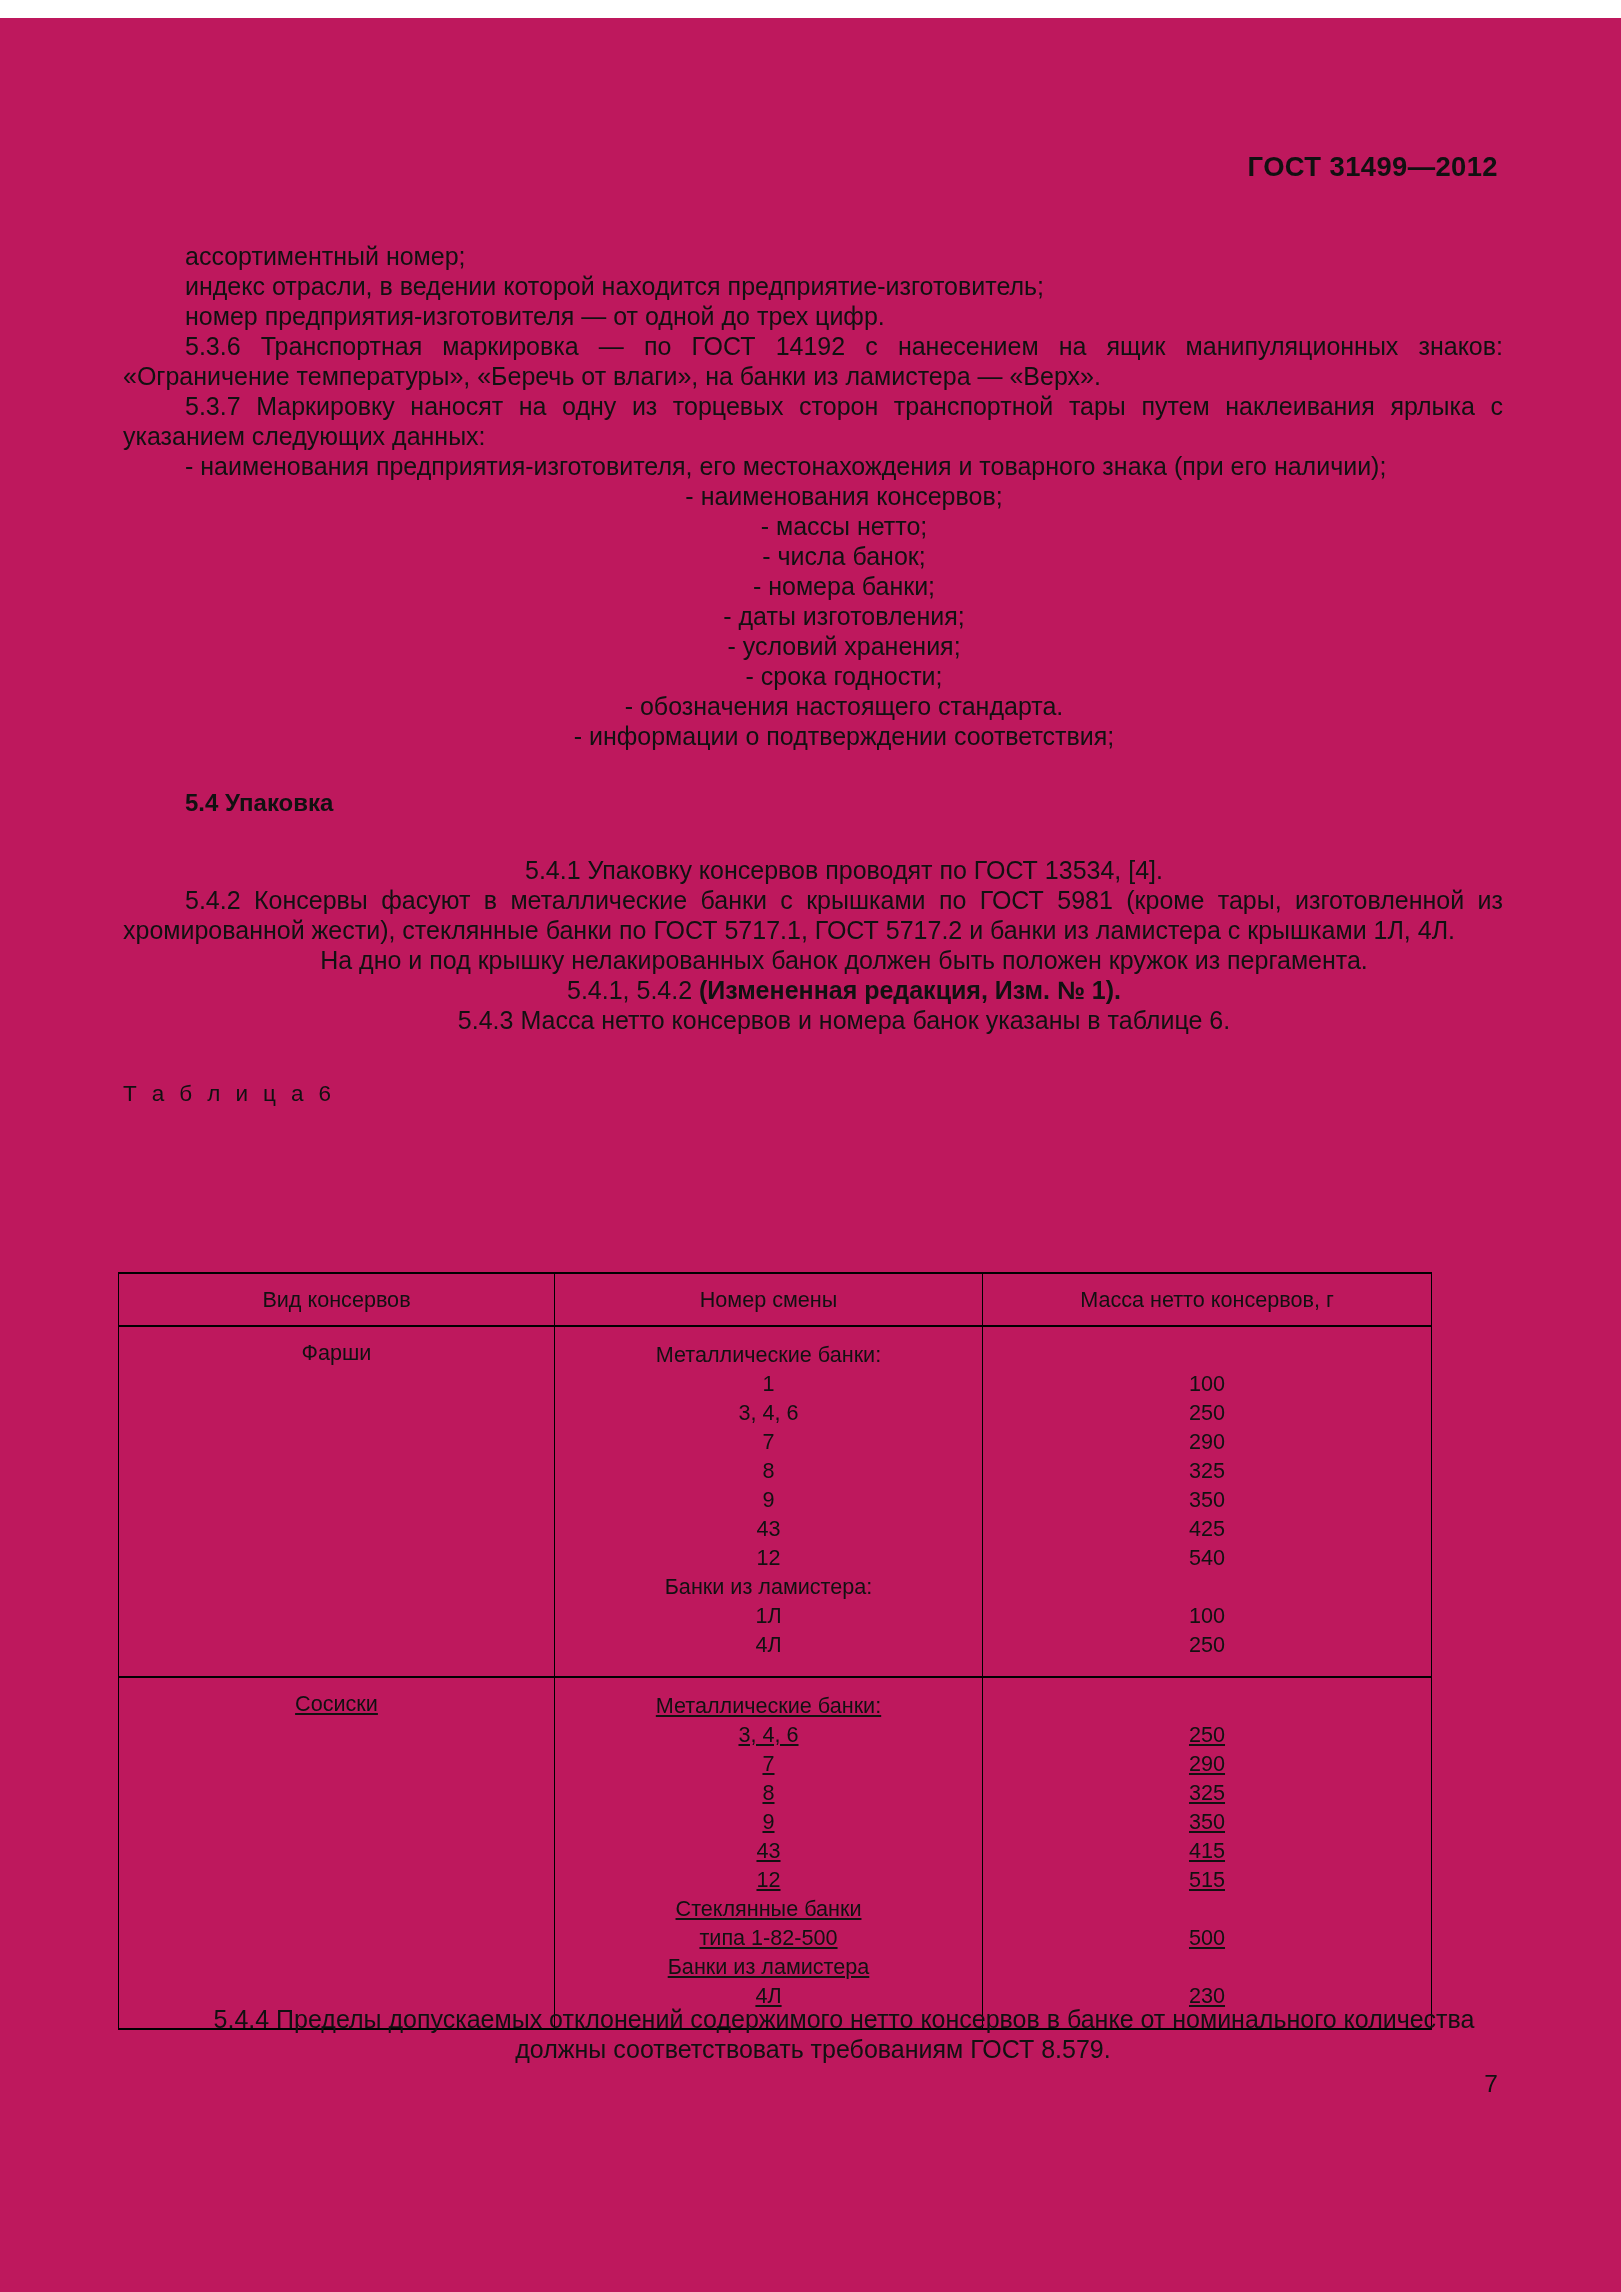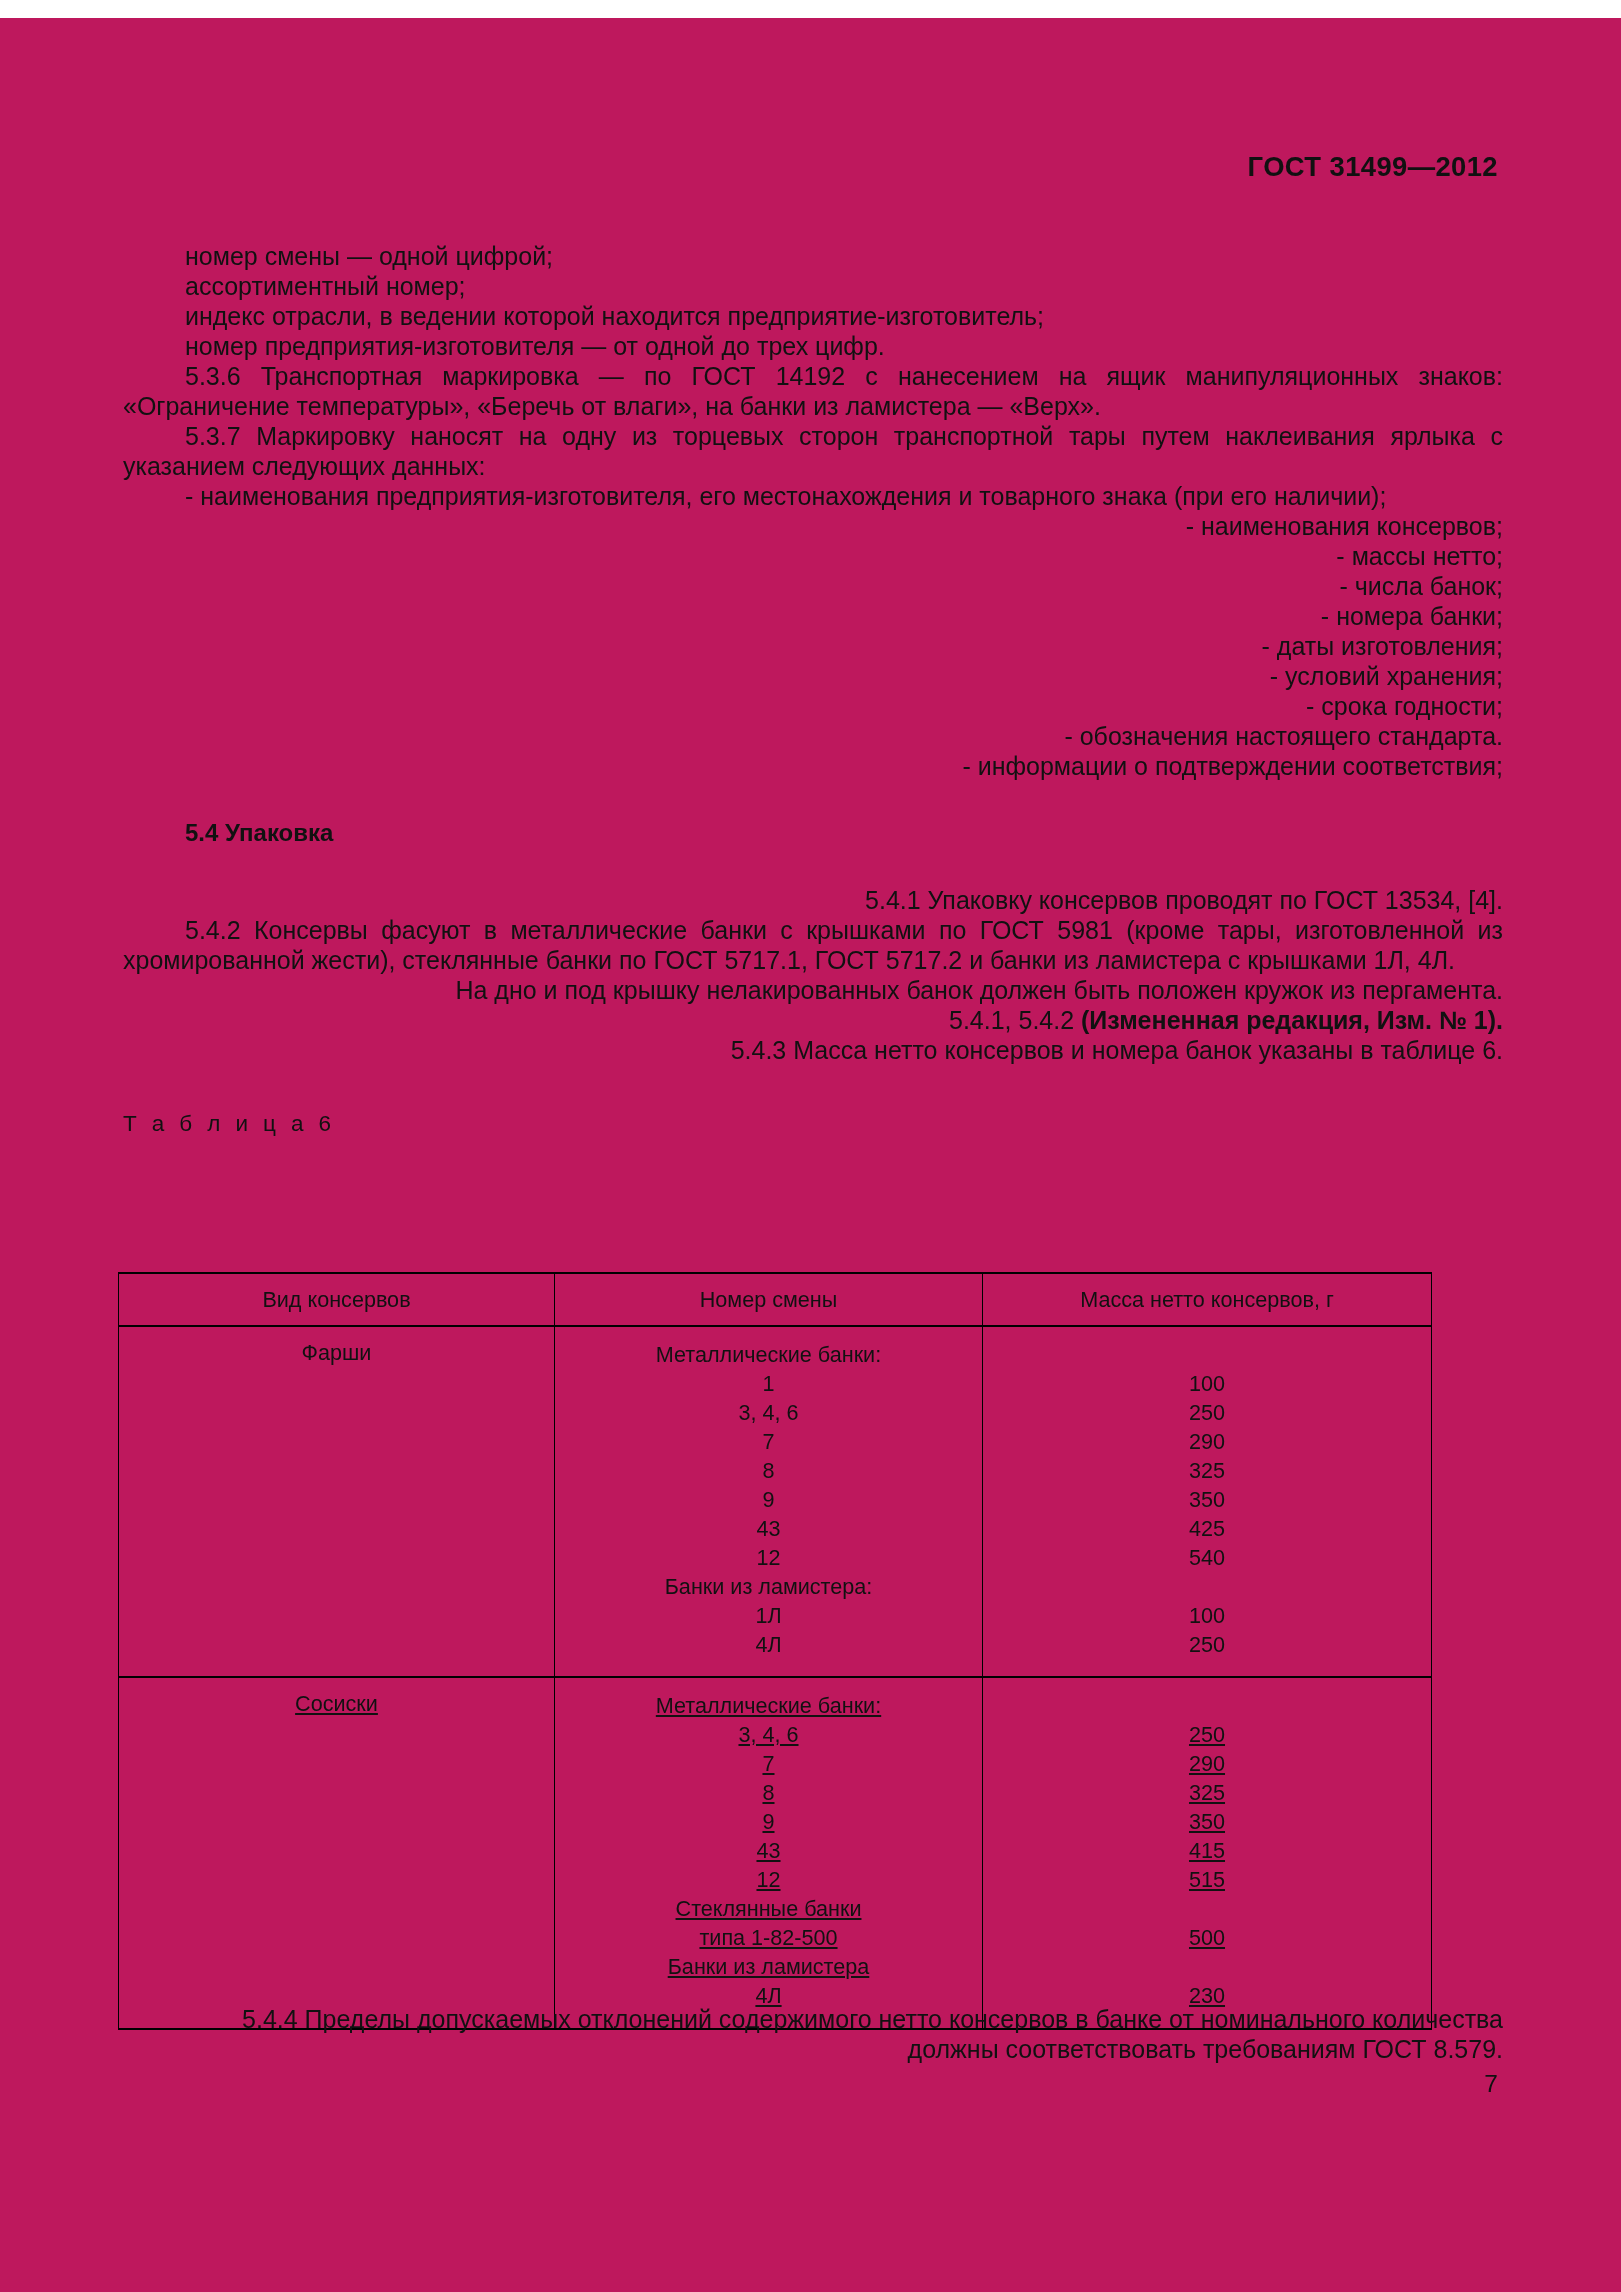--- a/index.html
+++ b/index.html
@@ -54,21 +54,21 @@
     color: #111;
   }
   p.t.indent {
     text-indent: 62px;
   }
   p.t.bullet {
     margin-left: 0;
     text-indent: 0;
     padding-left: 62px;
   }
-  p.t.last-line-left { text-align: right; }
+  p.t.last-line-left { text-align: center; }
 
   .sec-head {
     margin: 0;
     font-size: 24px;
     line-height: 30px;
     font-weight: bold;
     text-indent: 62px;
   }
   .gap-md { height: 37px; }
   .gap-lg { height: 45px; }
@@ -164,21 +164,20 @@
 <body>
 
 <div class="page">
 
   <div class="page-header">
     <span class="doc-number">ГОСТ 31499—2012</span>
   </div>
 
   <div class="content">
 
-    <p class="t indent">номер смены — одной цифрой;</p>
     <p class="t indent">ассортиментный номер;</p>
     <p class="t indent">индекс отрасли, в ведении которой находится предприятие-изготовитель;</p>
     <p class="t indent">номер предприятия-изготовителя — от одной до трех цифр.</p>
 
     <p class="t indent">5.3.6 Транспортная маркировка — по ГОСТ 14192 с нанесением на ящик манипуляционных знаков: «Ограничение температуры», «Беречь от влаги», на банки из ламистера — «Верх».</p>
     <p class="t indent">5.3.7 Маркировку наносят на одну из торцевых сторон транспортной тары путем наклеивания ярлыка с указанием следующих данных:</p>
     <p class="t indent">- наименования предприятия-изготовителя, его местонахождения и товарного знака (при его наличии);</p>
 
     <p class="t bullet last-line-left">- наименования консервов;</p>
     <p class="t bullet last-line-left">- массы нетто;</p>

